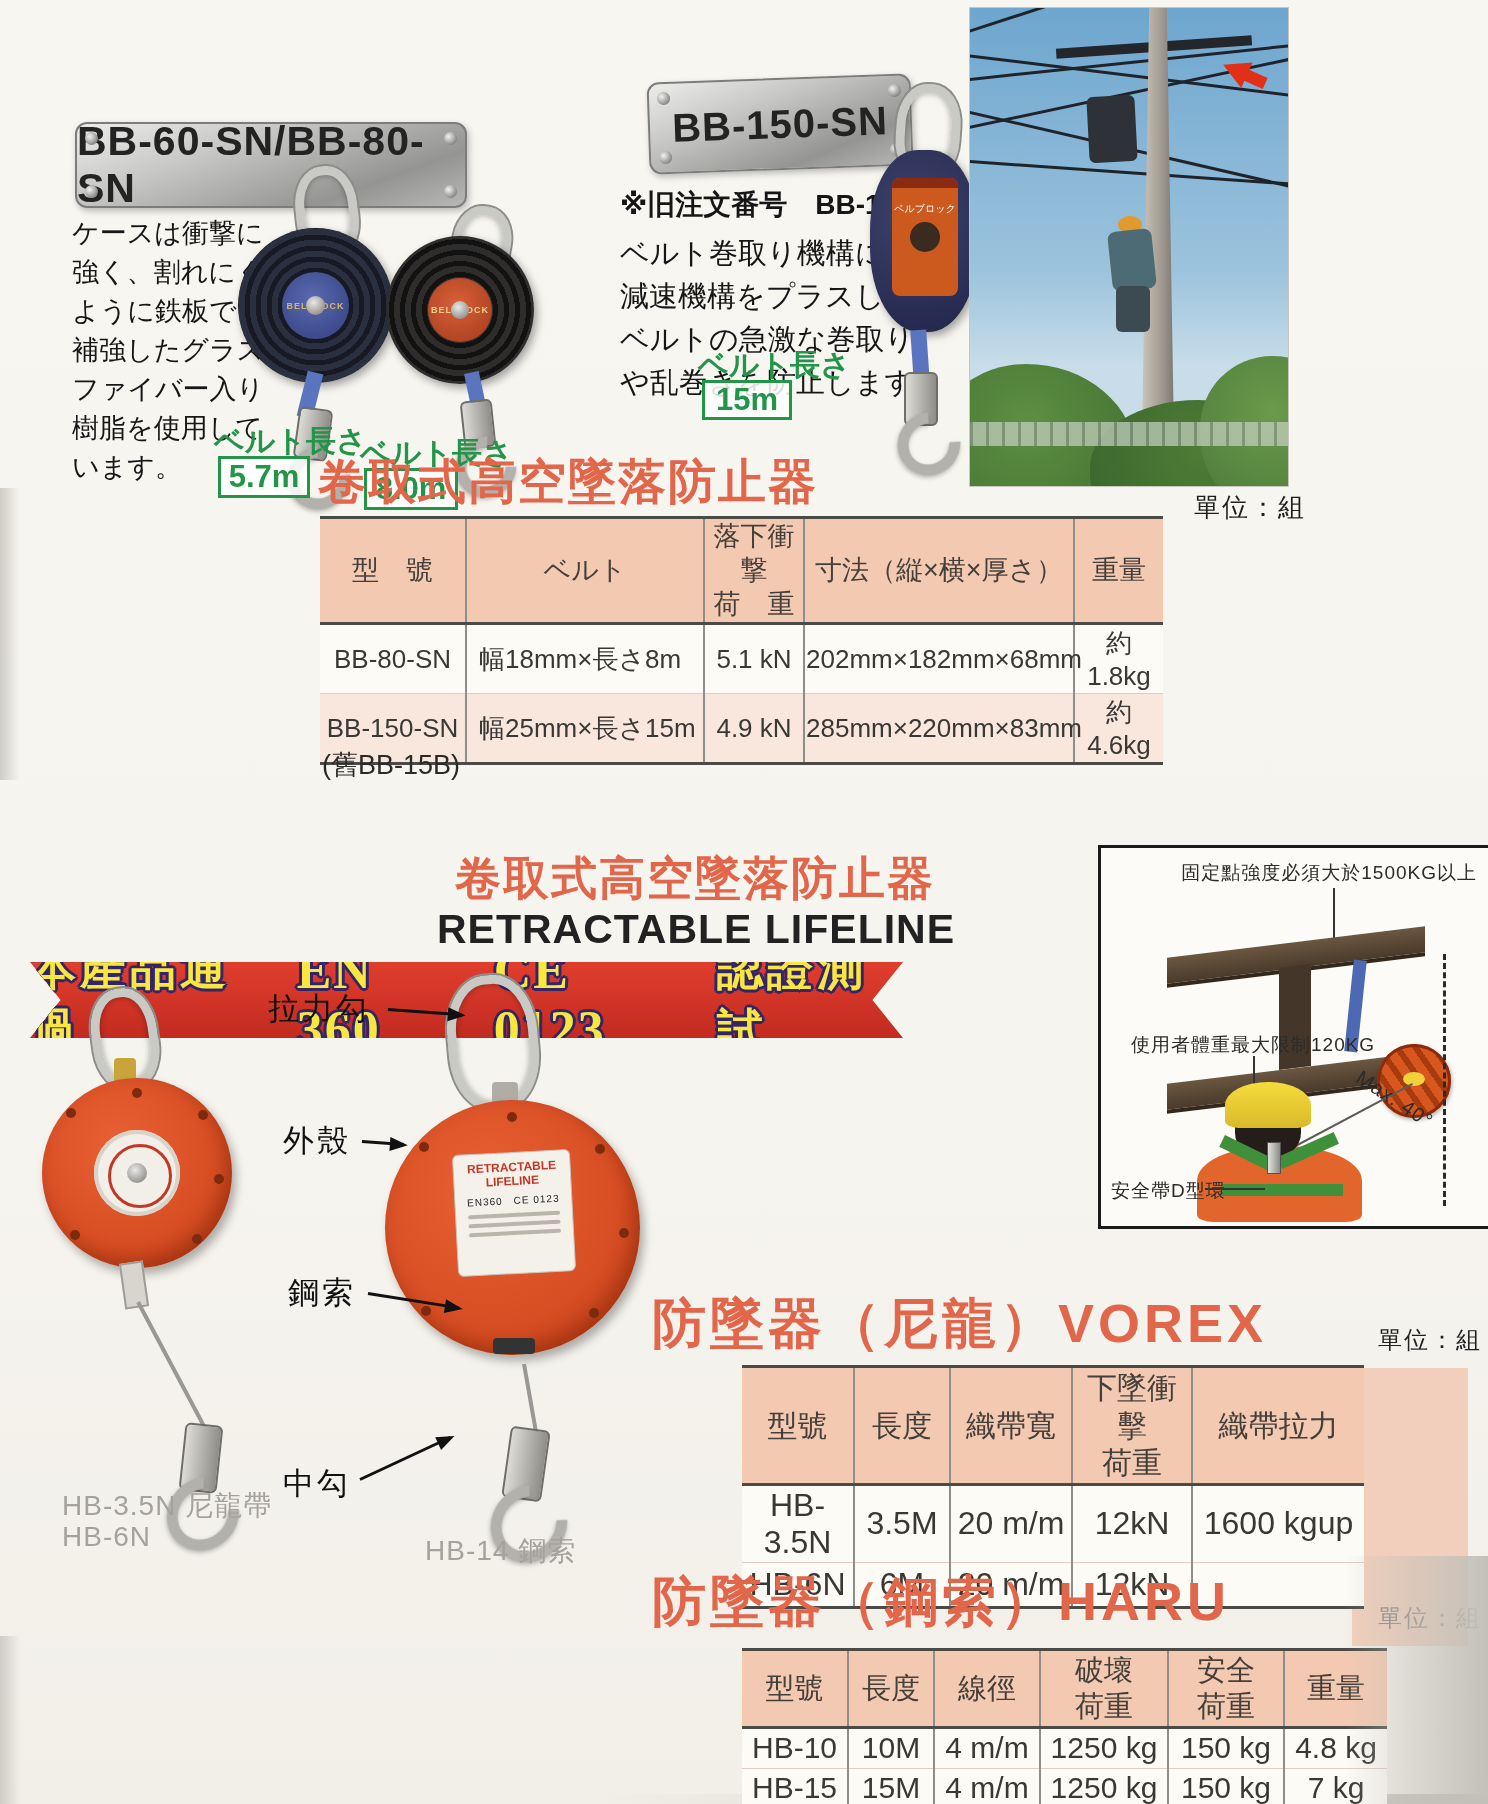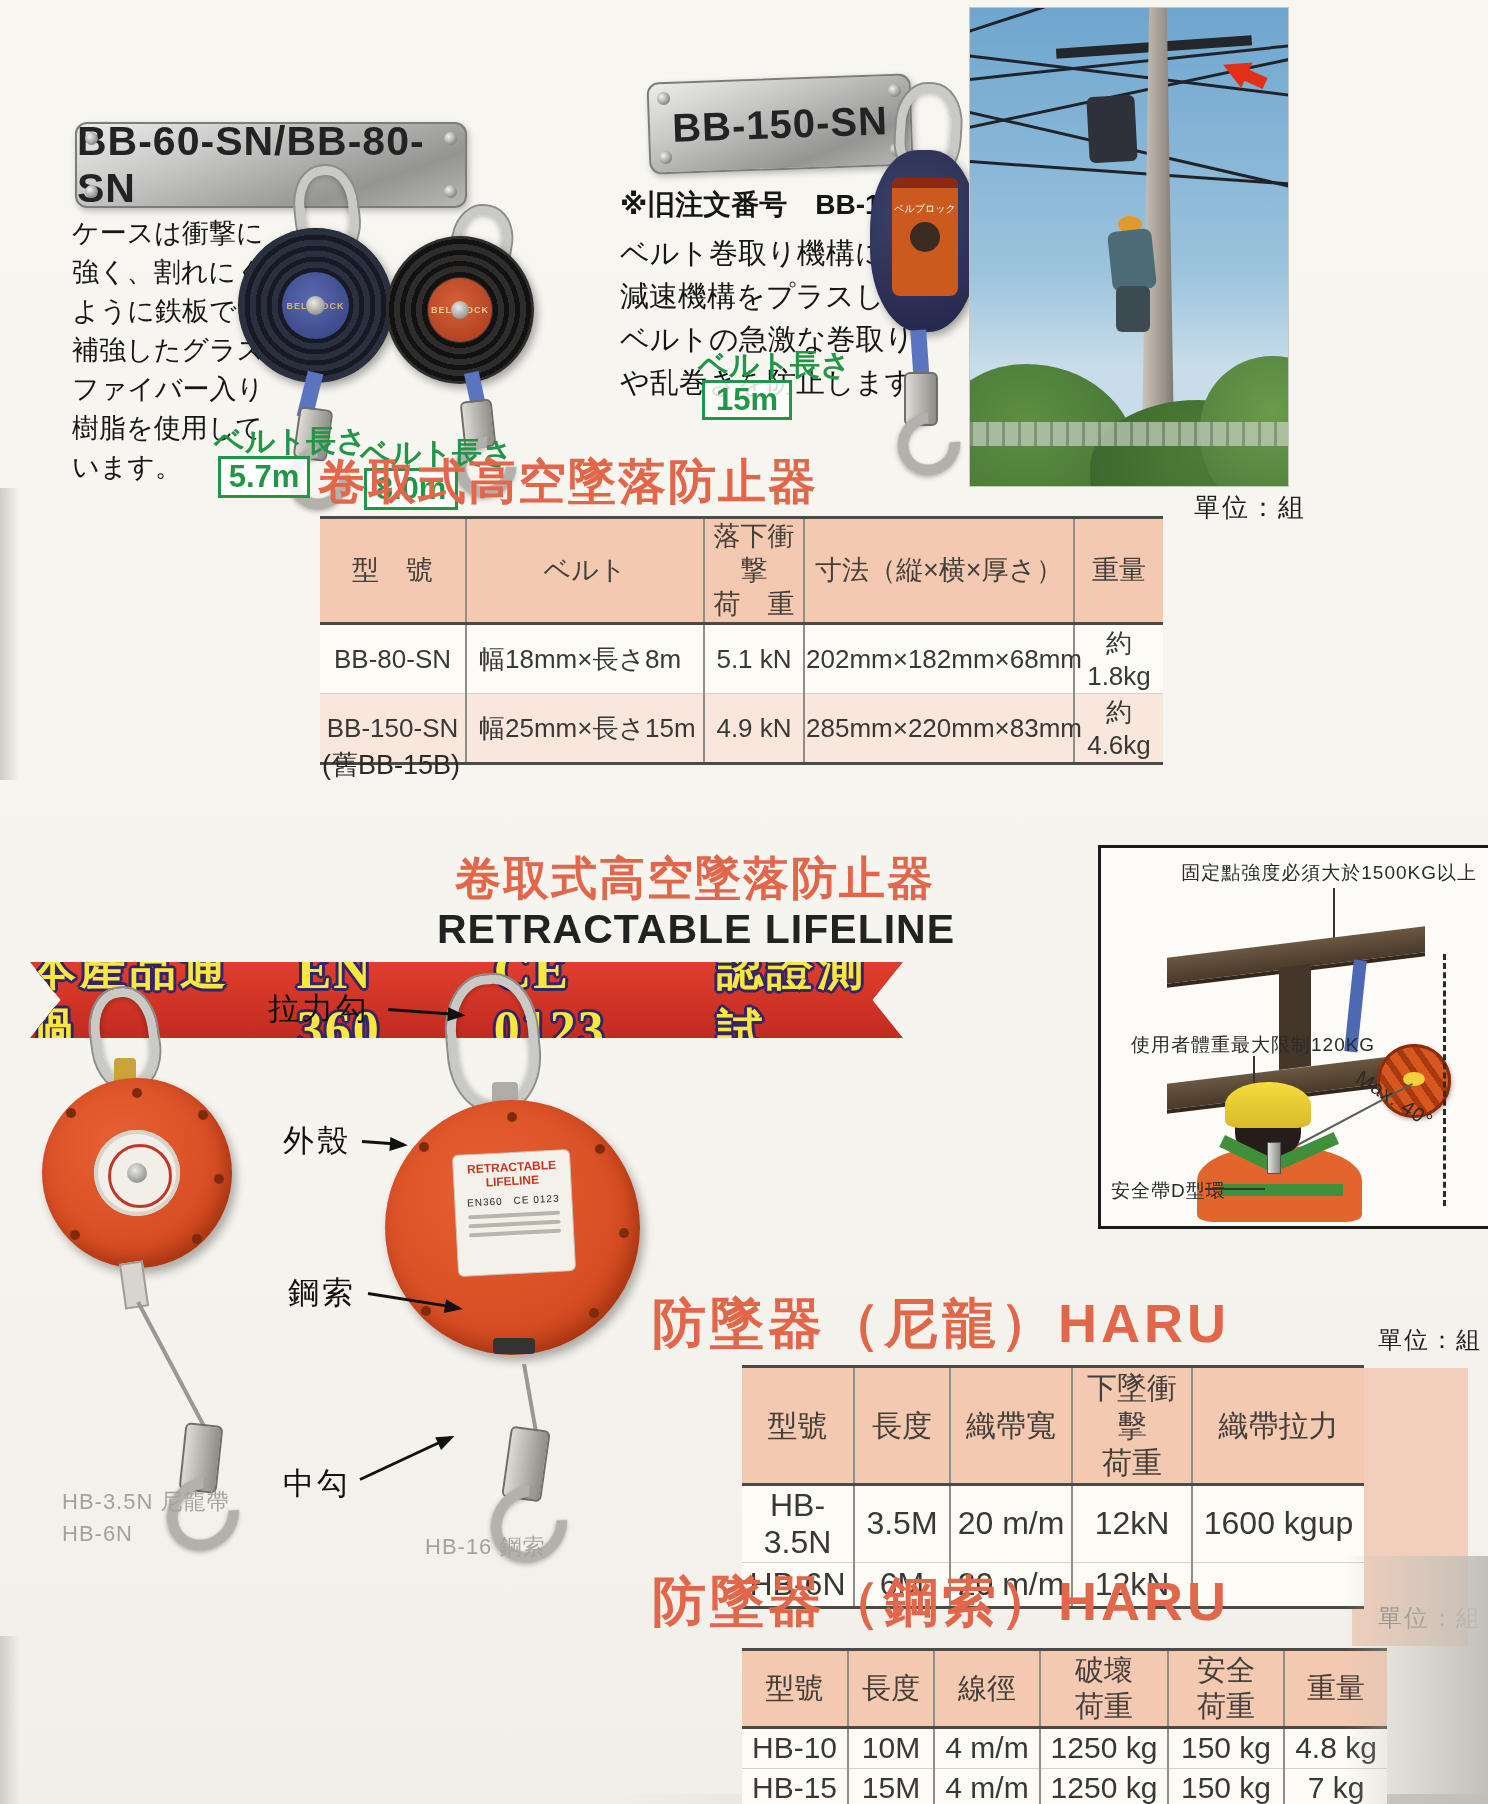--- a/index.html
+++ b/index.html
@@ -106,21 +106,21 @@
   .shirt{position:absolute;background:#e2662c;border-radius:46% 46% 10% 10%;}
   .hstrap{position:absolute;background:#3f8f3b;}
   .dring{position:absolute;background:linear-gradient(90deg,#e2e2de,#8a8a86);border:1px solid #55534f;}
   .max40{position:absolute;font-size:20px;color:#2b2b29;transform:rotate(33deg);letter-spacing:1px;}
 
   
   .pt-label{position:absolute;font-size:31px;color:#111;font-weight:500;letter-spacing:3px;}
   .arrow{position:absolute;height:0;border-top:3px solid #111;transform-origin:left center;}
   .arrow::after{content:"";position:absolute;right:-4px;top:-8px;width:0;height:0;
                 border-left:18px solid #111;border-top:7px solid transparent;border-bottom:7px solid transparent;}
-  .gray-cap{position:absolute;font-size:22px;color:#a5a29b;letter-spacing:1px;}
+  .gray-cap{position:absolute;font-size:28px;color:#a5a29b;letter-spacing:1px;}
   .shell-big{position:absolute;border-radius:50%;background:radial-gradient(circle at 40% 35%,#e86034,#d84e24 60%,#b83c16);
              box-shadow:4px 6px 10px rgba(0,0,0,.3),inset -6px -8px 18px rgba(120,30,0,.45);}
   .shell-dot{position:absolute;width:10px;height:10px;border-radius:50%;background:#7e2a0c;}
   .wlabel{position:absolute;background:#f4f1ea;border:1px solid #c9c5bb;border-radius:6px;
           display:flex;flex-direction:column;align-items:center;justify-content:flex-start;padding-top:8px;gap:5px;}
   .wlabel .l1{color:#c23826;font-weight:bold;font-size:12px;text-align:center;line-height:1.15;width:92%;}
   .wlabel .l2{color:#222;font-size:10px;letter-spacing:1px;}
   .wlabel .bar{width:80%;height:4px;background:#b9b5ab;border-radius:2px;}
   .pink-band{position:absolute;background:#f0c9b4;opacity:.85;}
   .curl{position:absolute;background:linear-gradient(90deg,rgba(185,182,175,0),#c3c0b9);}
@@ -337,32 +337,32 @@
       <div class="l2">EN360　CE 0123</div>
       <div class="bar"></div>
       <div class="bar"></div>
       <div class="bar"></div>
     </div>
     <div class="abs" style="left:108px;top:238px;width:42px;height:16px;background:#333;border-radius:4px;"></div>
   </div>
   <div class="cable" style="left:524px;top:1362px;width:70px;height:4px;transform:rotate(80deg);"></div>
   <div class="hook-shank" style="left:506px;top:1428px;width:36px;height:68px;transform:rotate(8deg);"></div>
   <div class="hook-bowl" style="left:492px;top:1484px;width:52px;height:58px;transform:rotate(42deg);"></div>
-  <div class="gray-cap" style="left:425px;top:1532px;">HB-16 鋼索</div>
+  <div class="gray-cap" style="left:425px;top:1532px;">HB-14 鋼索</div>
 
   <div class="pt-label" style="left:268px;top:988px;">拉力勾</div>
   <div class="arrow" style="left:388px;top:1008px;width:74px;transform:rotate(4deg);"></div>
   <div class="pt-label" style="left:283px;top:1120px;">外殼</div>
   <div class="arrow" style="left:362px;top:1140px;width:42px;transform:rotate(4deg);"></div>
   <div class="pt-label" style="left:288px;top:1272px;">鋼索</div>
   <div class="arrow" style="left:368px;top:1292px;width:92px;transform:rotate(9deg);"></div>
   <div class="pt-label" style="left:283px;top:1463px;">中勾</div>
   <div class="arrow" style="left:360px;top:1478px;width:100px;transform:rotate(-25deg);"></div>
 
-  <div class="red-title" style="left:652px;top:1288px;font-size:54px;letter-spacing:4px;">防墜器（尼龍）HARU</div>
+  <div class="red-title" style="left:652px;top:1288px;font-size:54px;letter-spacing:4px;">防墜器（尼龍）VOREX</div>
   <div class="unit-caption" style="left:1378px;top:1324px;font-size:24px;">單位：組</div>
   <div class="pink-band" style="left:1352px;top:1368px;width:116px;height:278px;"></div>
 
   <table class="spec t2" style="left:742px;top:1365px;width:622px;">
     <colgroup>
         <col style="width:112px">
         <col style="width:96px">
         <col style="width:122px">
         <col style="width:120px">
         <col style="width:172px">

